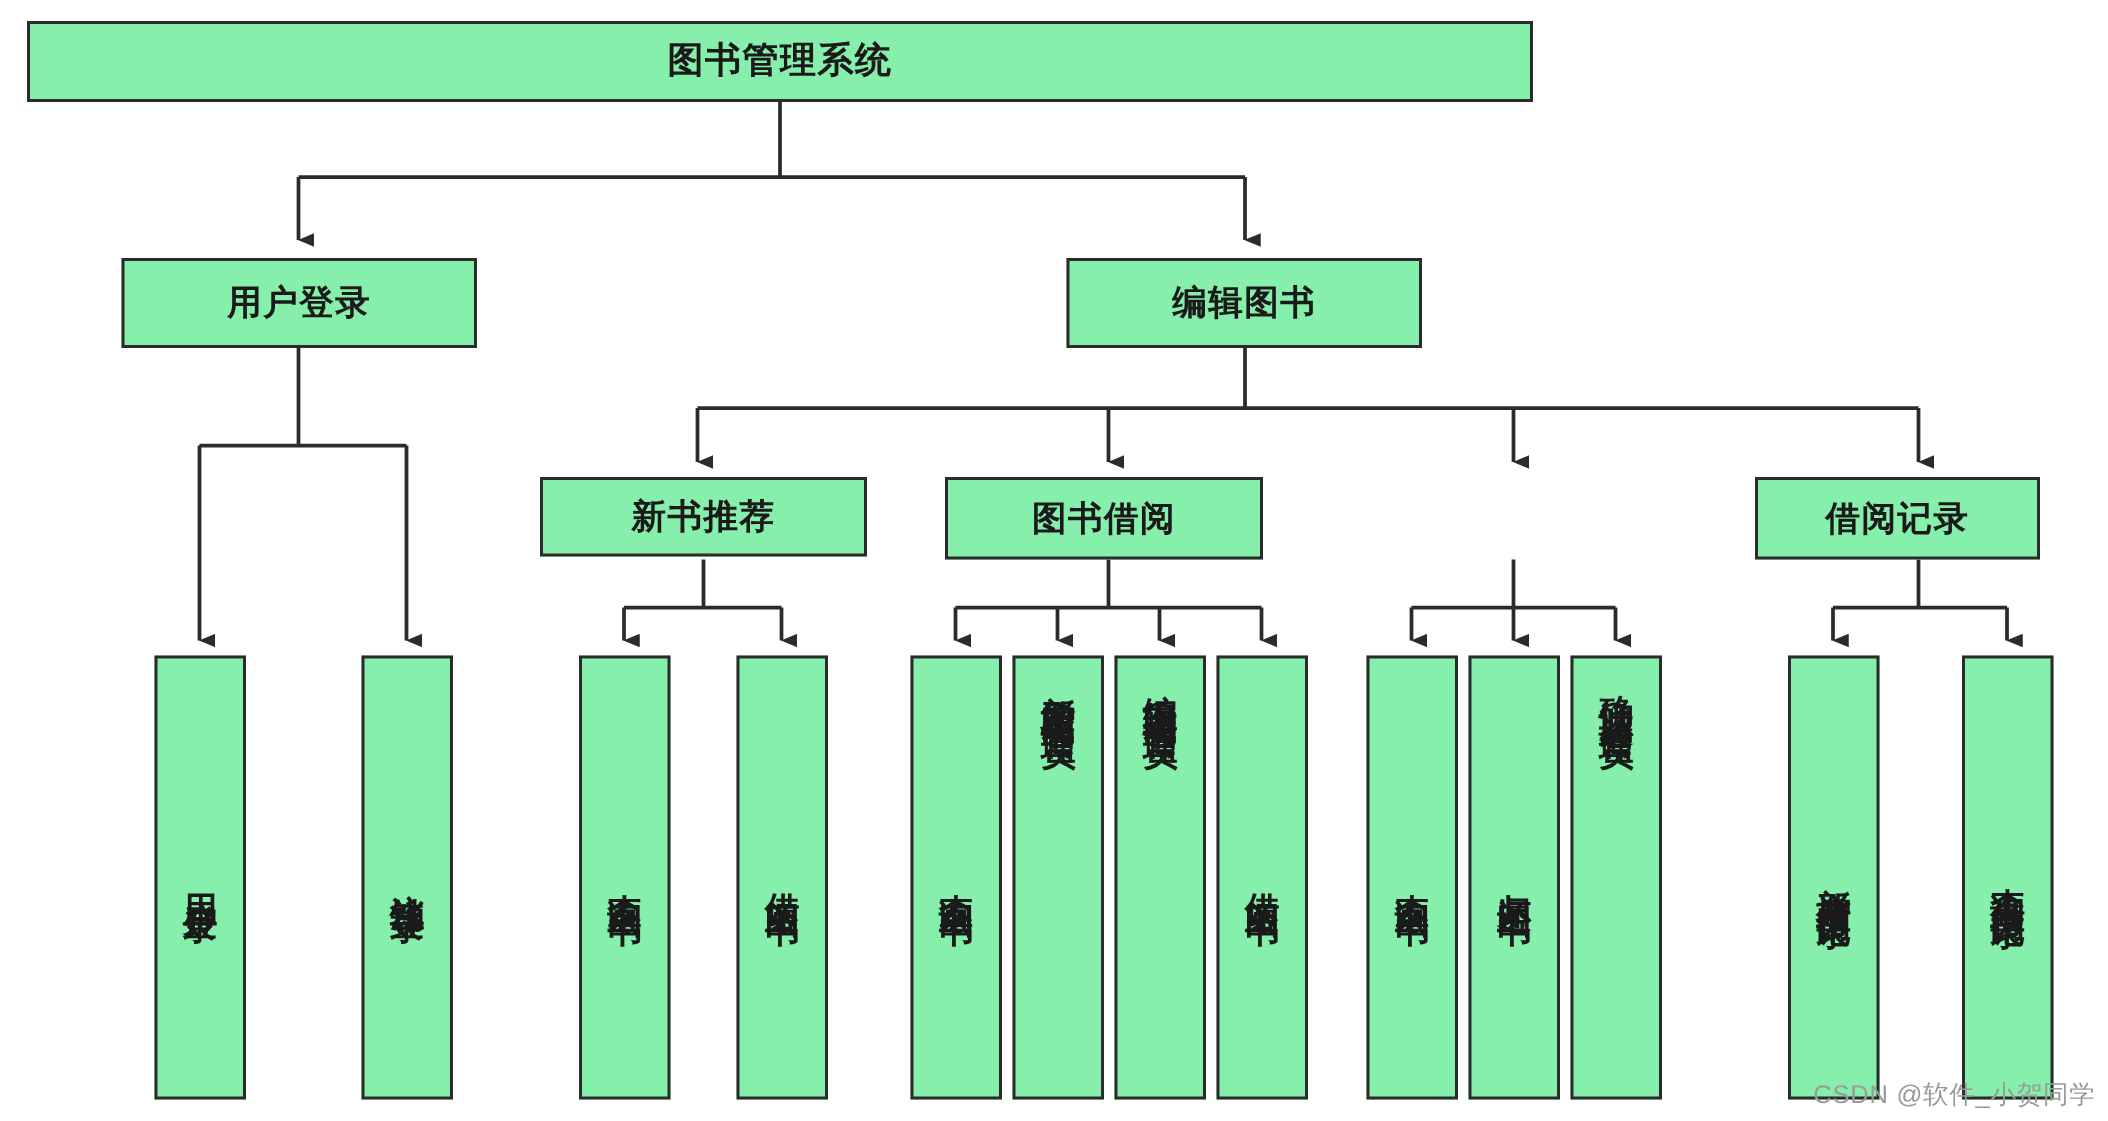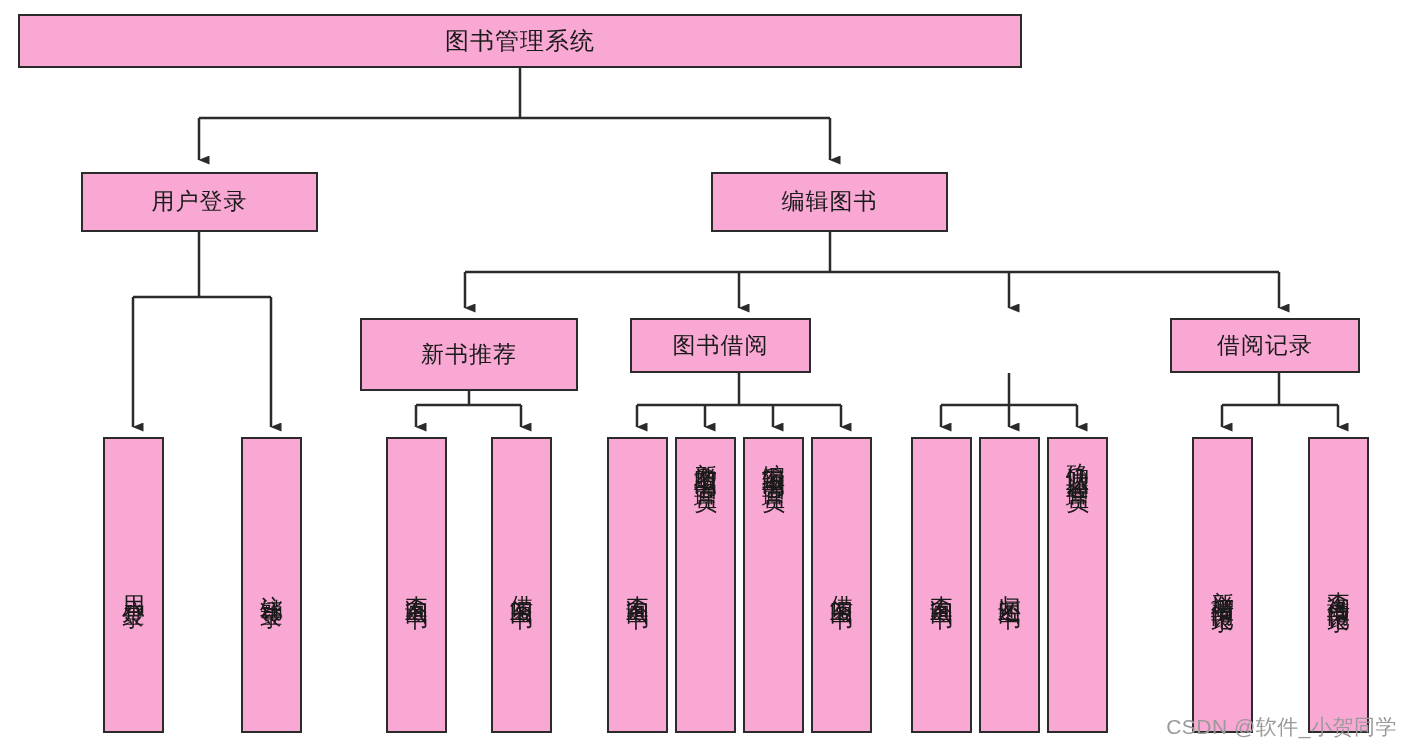--- a/index.html
+++ b/index.html
@@ -27,25 +27,26 @@
     top: 0;
     width: 1405px;
     height: 747px;
     display: block;
   }
   
   .node {
     position: absolute;
     box-sizing: border-box;
     border: 2.5px solid #2b2b2b;
-    background: #f9a8d4;
+    background: #86efac;
     display: flex;
     align-items: center;
     justify-content: center;
     color: #1a1a1a;
+    font-weight: bold;
   }
   .node.horiz {
     font-size: 23px;
     letter-spacing: 1px;
     line-height: 1.1;
   }
   .node.root {
     font-size: 24px;
   }
   .node.leaf {
@@ -64,21 +65,21 @@
   }
   .node.leaf.centered {
     align-items: center;
     padding-top: 0;
   }
   
   #watermark {
     position: absolute;
     right: 8px;
     bottom: 6px;
-    font-size: 21px;
+    font-size: 17px;
     color: #9a9a9a;
     letter-spacing: 0.5px;
     white-space: nowrap;
     pointer-events: none;
   }
 </style>
 </head>
 <body>
 
 <div id="diagram-root">
@@ -140,24 +141,24 @@
     <span>图书管理系统</span>
   </div>
 
   <div class="node horiz" style="left:81px; top:172px; width:237px; height:60px;">
     <span>用户登录</span>
   </div>
   <div class="node horiz" style="left:711px; top:172px; width:237px; height:60px;">
     <span>编辑图书</span>
   </div>
 
-  <div class="node horiz" style="left:360px; top:318px; width:218px; height:73px;">
+  <div class="node horiz" style="left:360px; top:318px; width:218px; height:53px;">
     <span>新书推荐</span>
   </div>
-  <div class="node horiz" style="left:630px; top:318px; width:181px; height:55px;">
+  <div class="node horiz" style="left:630px; top:318px; width:212px; height:55px;">
     <span>图书借阅</span>
   </div>
   <div class="node horiz" style="left:1170px; top:318px; width:190px; height:55px;">
     <span>借阅记录</span>
   </div>
 
   <div class="node leaf centered" style="left:103px; top:437px; width:61px; height:296px;">
     <span class="vtext">用户登录</span>
   </div>
   <div class="node leaf centered" style="left:241px; top:437px; width:61px; height:296px;">

